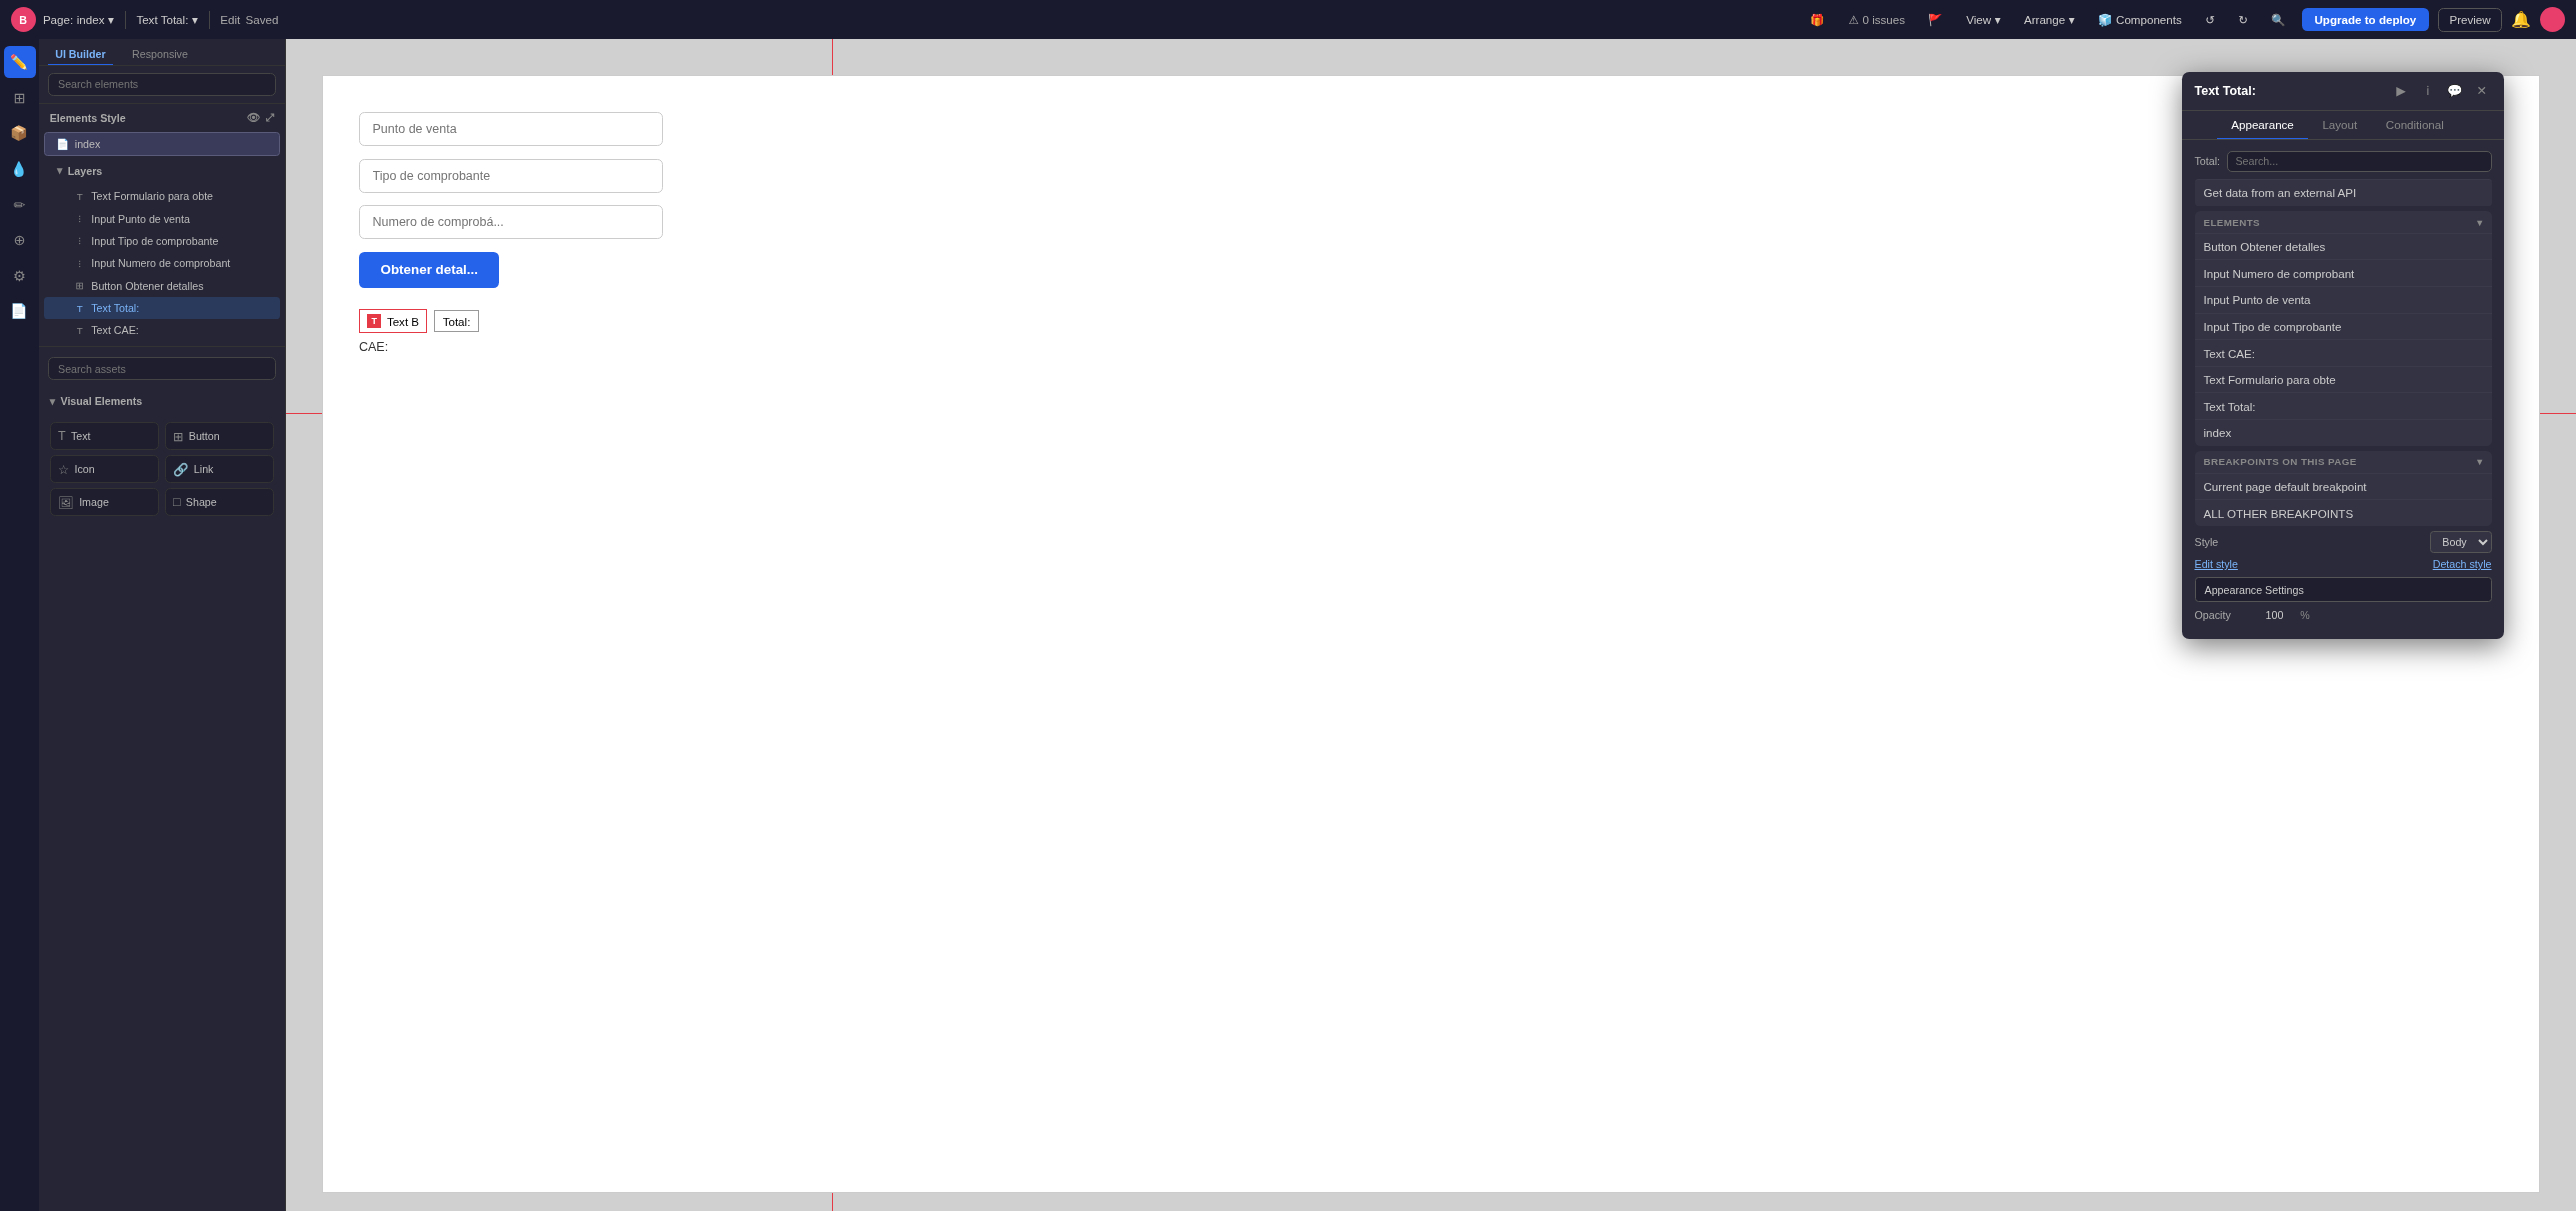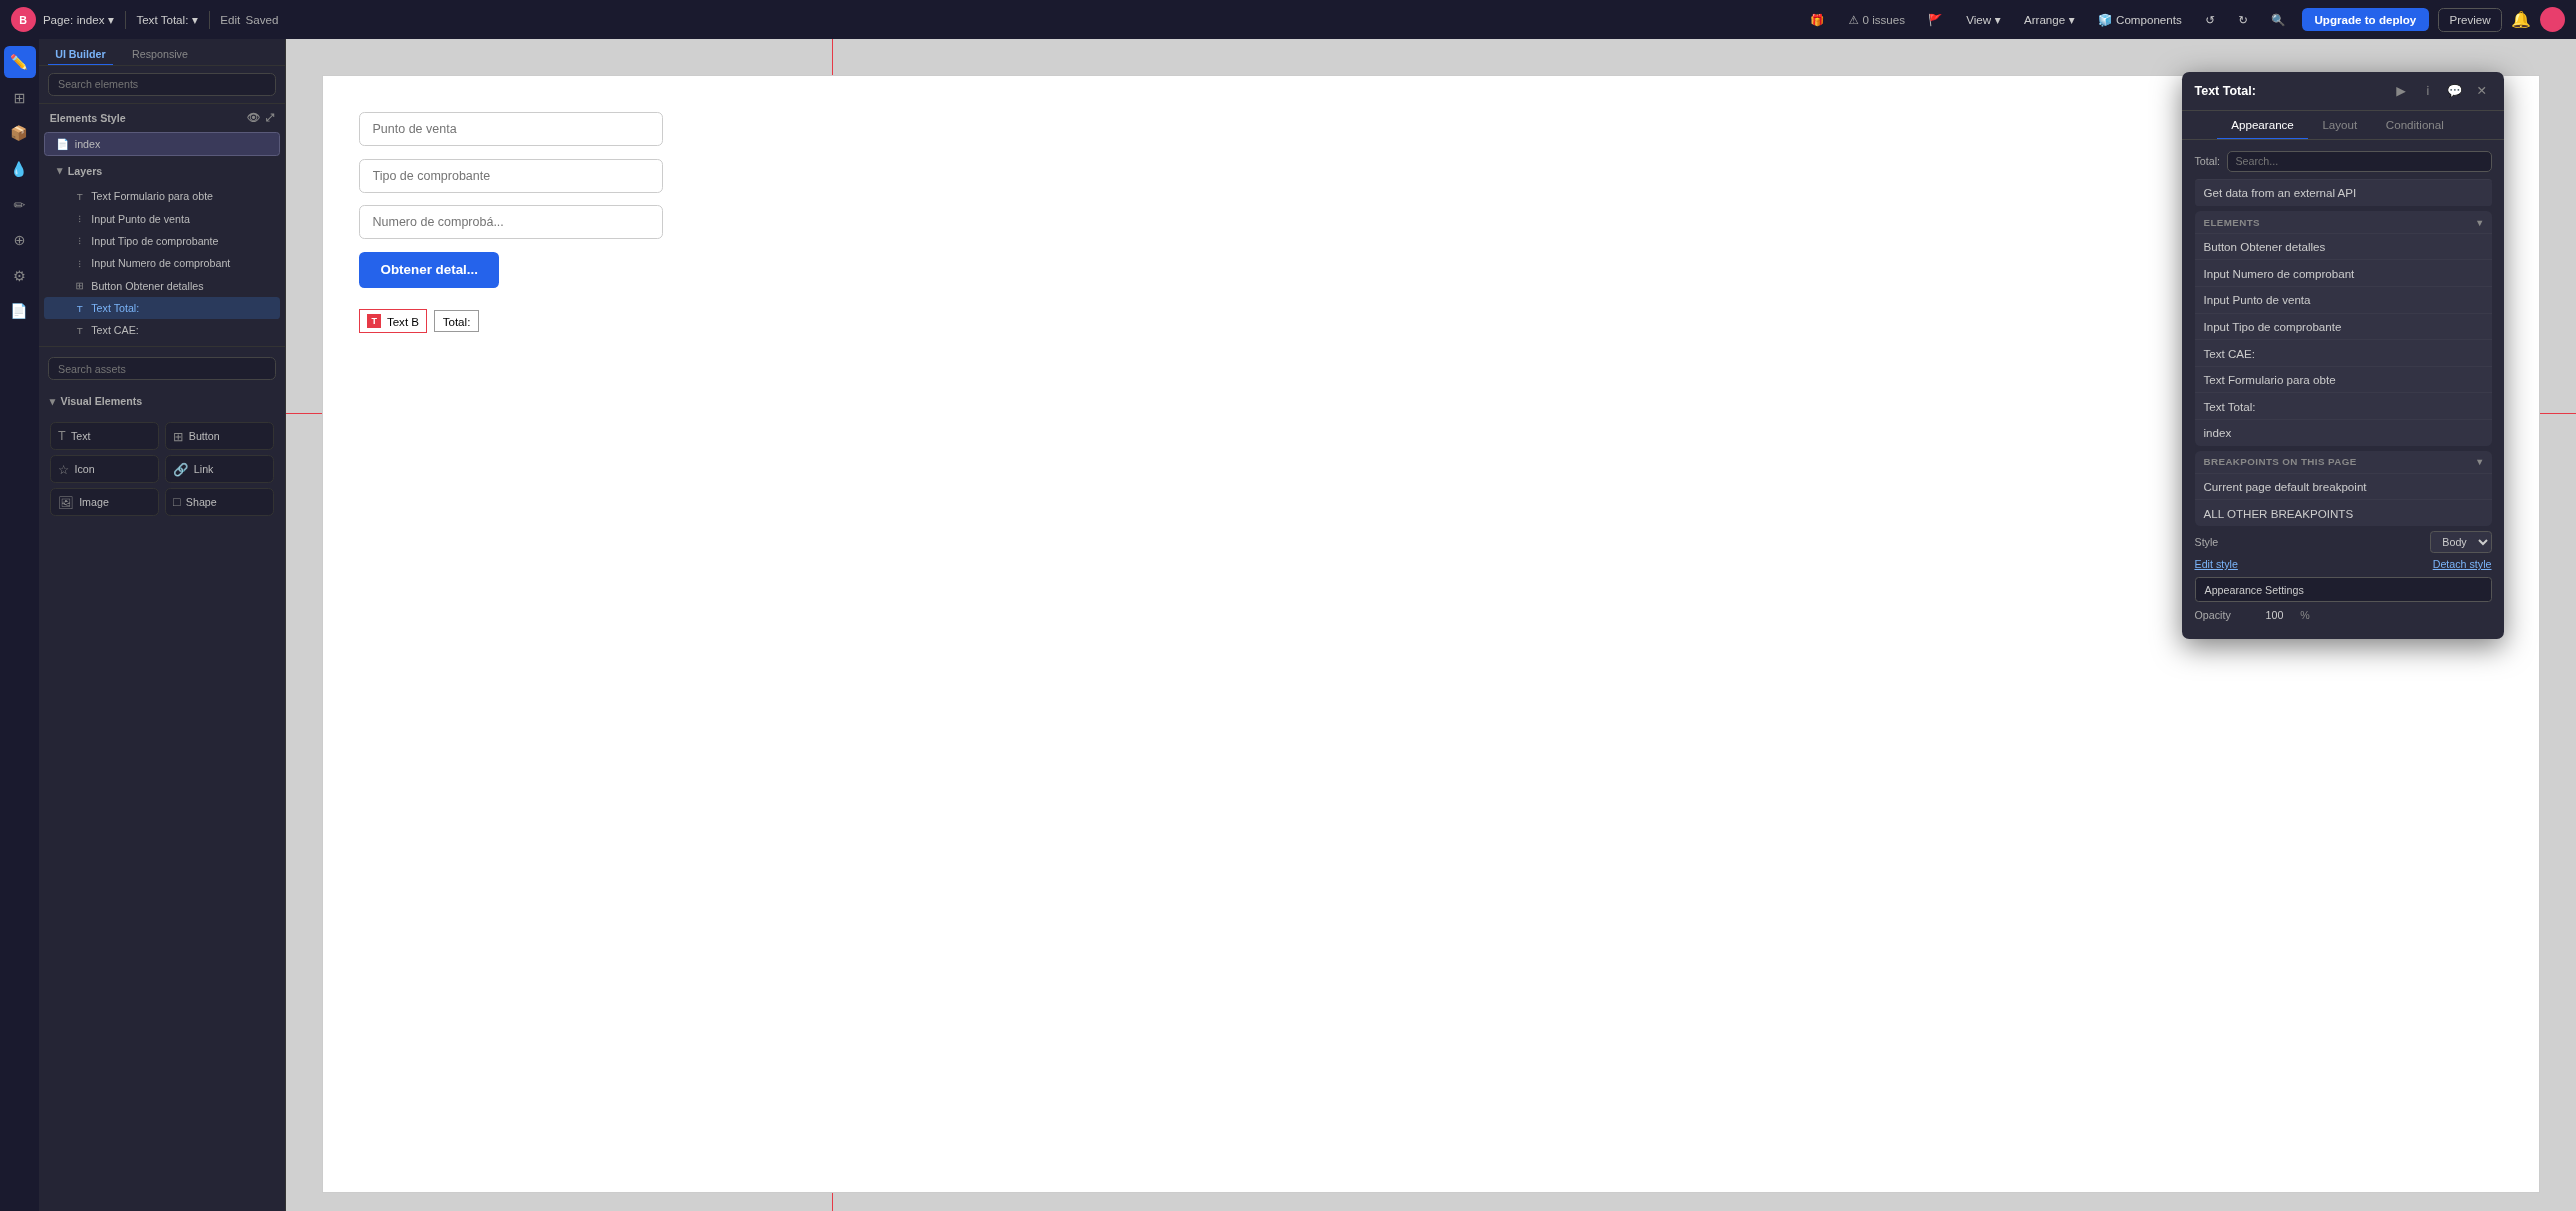--- a/index.html
+++ b/index.html
@@ -321,20 +321,21 @@
         <div style="display:flex; align-items:center; gap:7.2px; margin-top:3.6px;">
           <div class="text-b-box">
             <span class="text-t-icon">T</span>
             <span>Text B</span>
           </div>
           <div class="total-label-box">
             <span>Total:</span>
           </div>
         </div>
 
+        <div class="cae-label">CAE:</div>
       </div>
     </div>
   </div>
 </div>
 
 <div class="right-panel">
 
   <div class="right-panel-header">
     <span class="right-panel-title">Text Total:</span>
     <div class="right-panel-icons">

